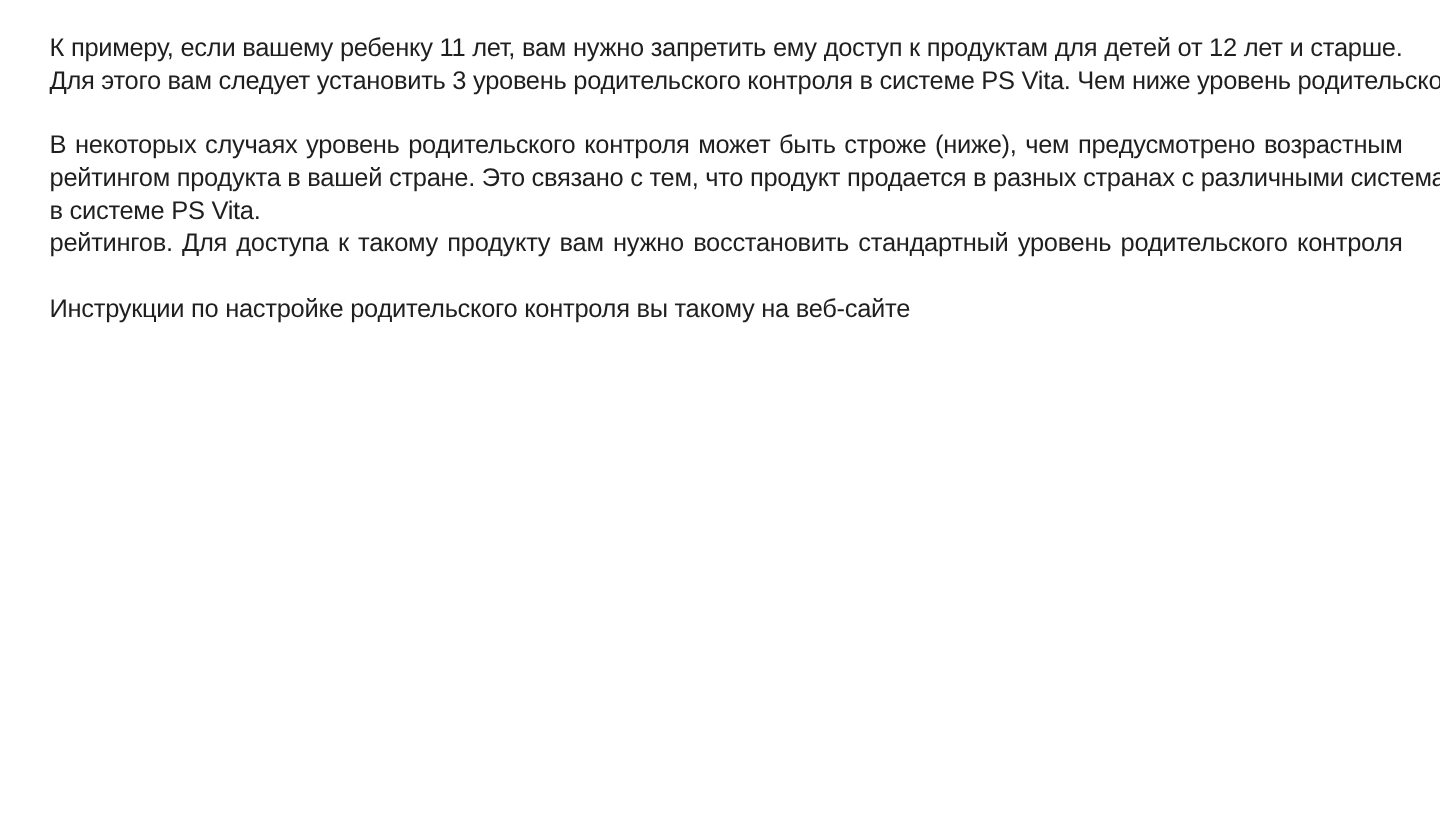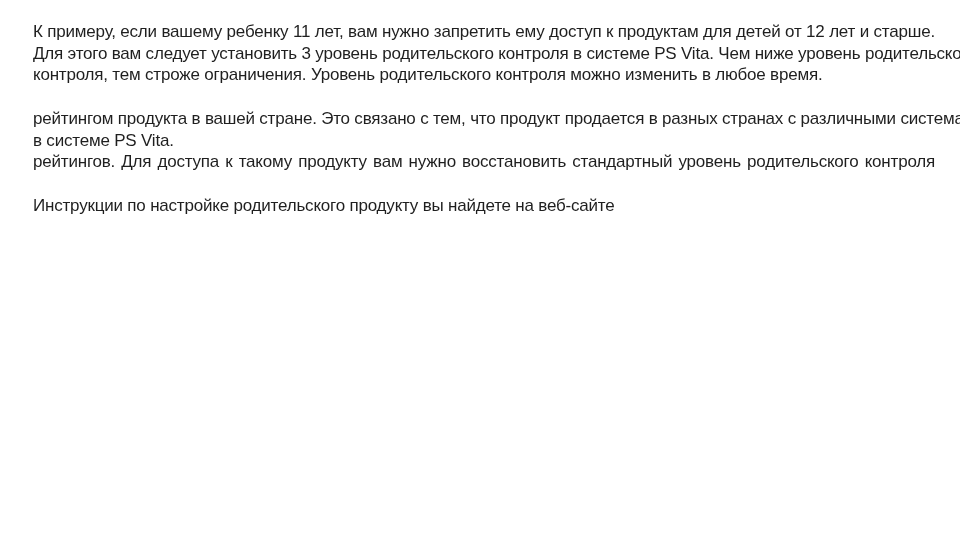--- a/index.html
+++ b/index.html
@@ -40,26 +40,26 @@
   }
 </style>
 </head>
 <body>
 
 <div class="page">
 
   <div class="para">
     <div class="tline just">К примеру, если вашему ребенку 11 лет, вам нужно запретить ему доступ к продуктам для детей от 12 лет и старше.</div>
     <div class="tline just">Для этого вам следует установить 3 уровень родительского контроля в системе PS Vita. Чем ниже уровень родительского</div>
-    <div class="tline">контроля, тем строже ограничения. Уровень родительского контроля можно изменить в любое время.</div>
   </div>
 
   <div class="para">
+    <div class="tline just">В некоторых случаях уровень родительского контроля может быть строже (ниже), чем предусмотрено возрастным</div>
     <div class="tline just">рейтингом продукта в вашей стране. Это связано с тем, что продукт продается в разных странах с различными системами</div>
     <div class="tline">в системе PS Vita.</div>
     <div class="tline just">рейтингов. Для доступа к такому продукту вам нужно восстановить стандартный уровень родительского контроля</div>
   </div>
 
   <div class="para">
-    <div class="tline">Инструкции по настройке родительского продукту вы найдете на веб-сайте</div>
+    <div class="tline">Инструкции по настройке родительского контроля вы такому на веб-сайте</div>
   </div>
 
 </div>
 
 </body></html>

